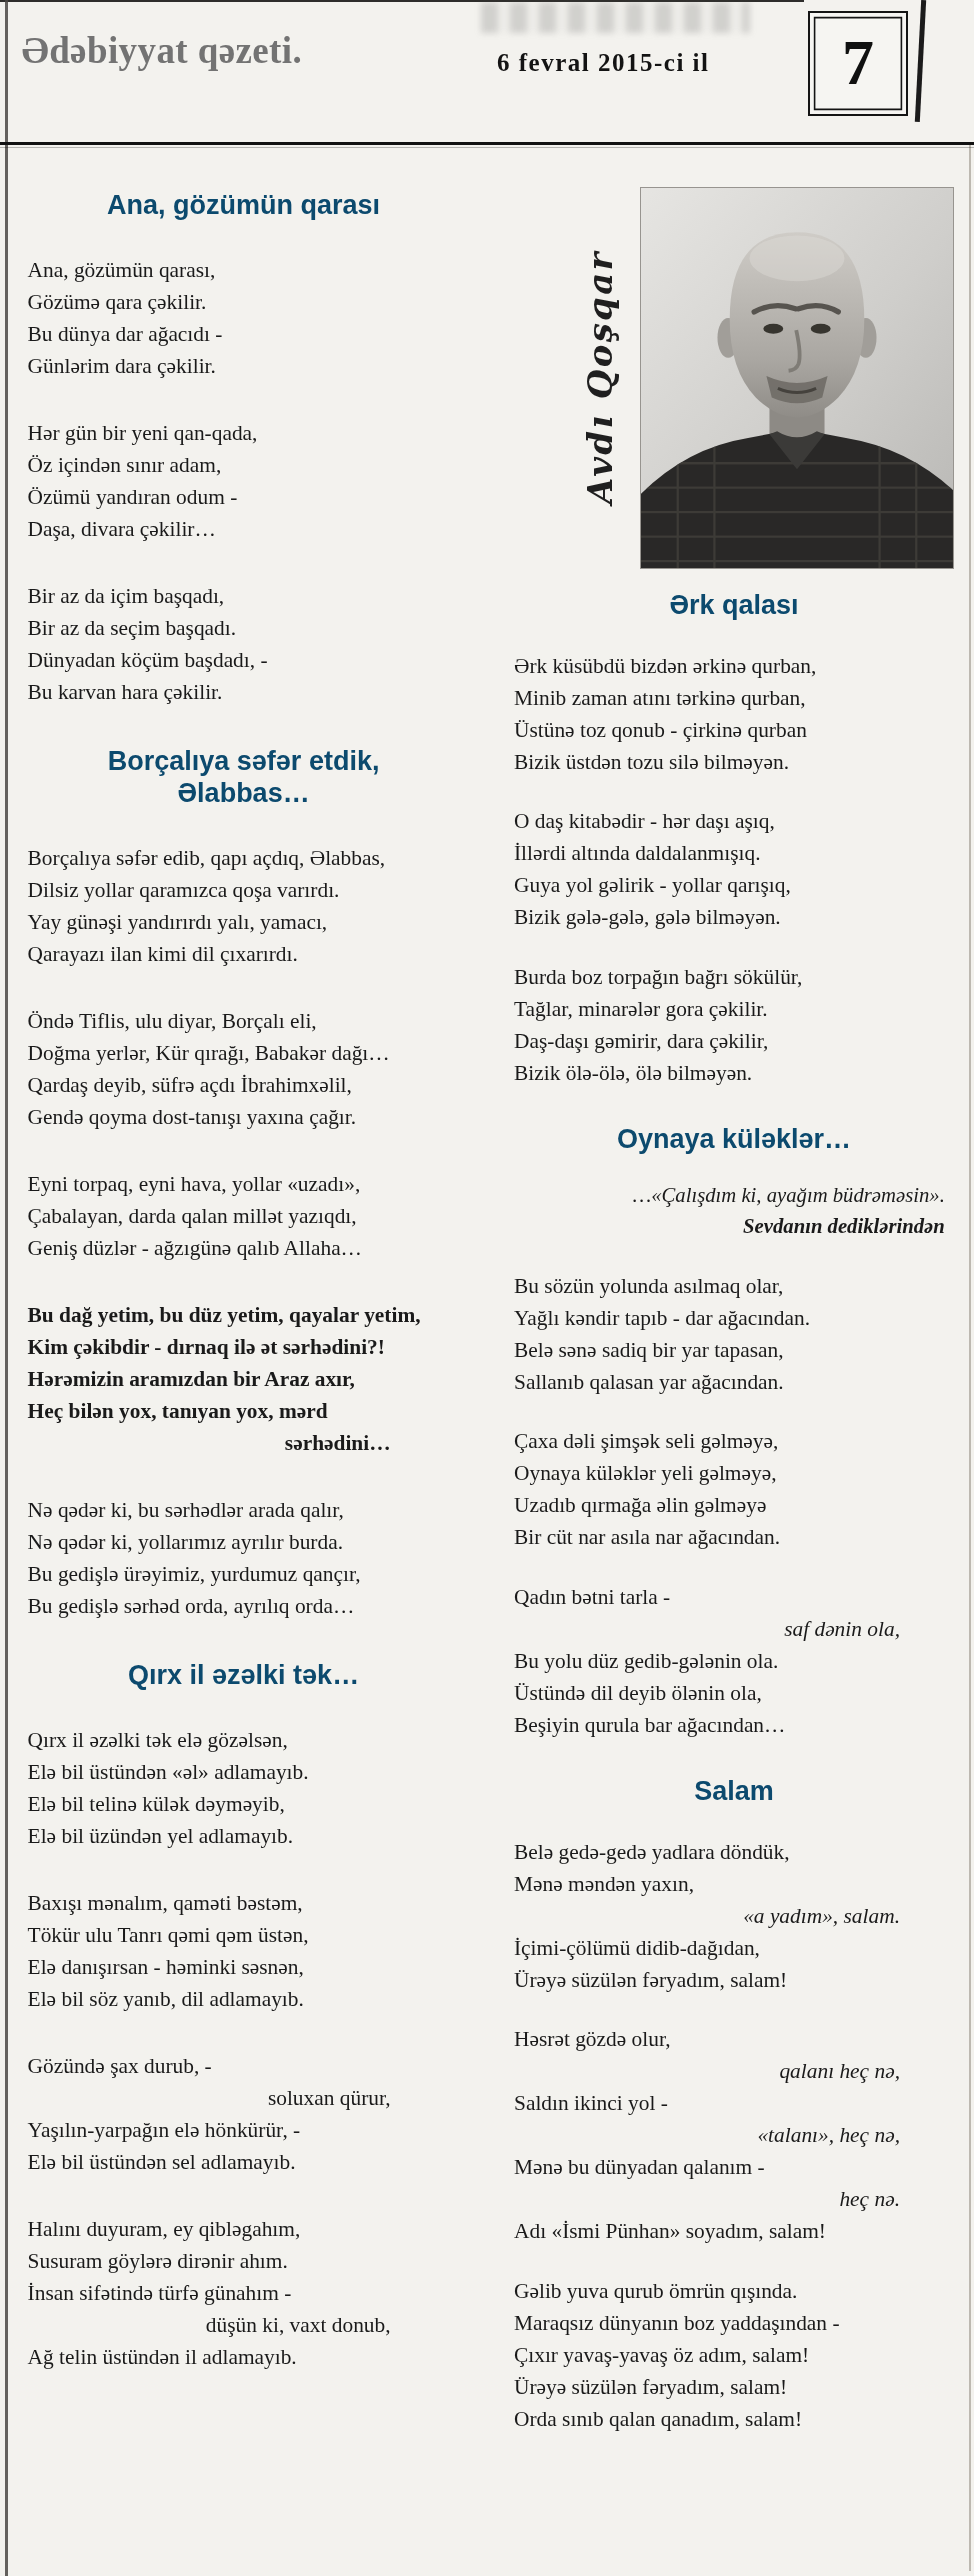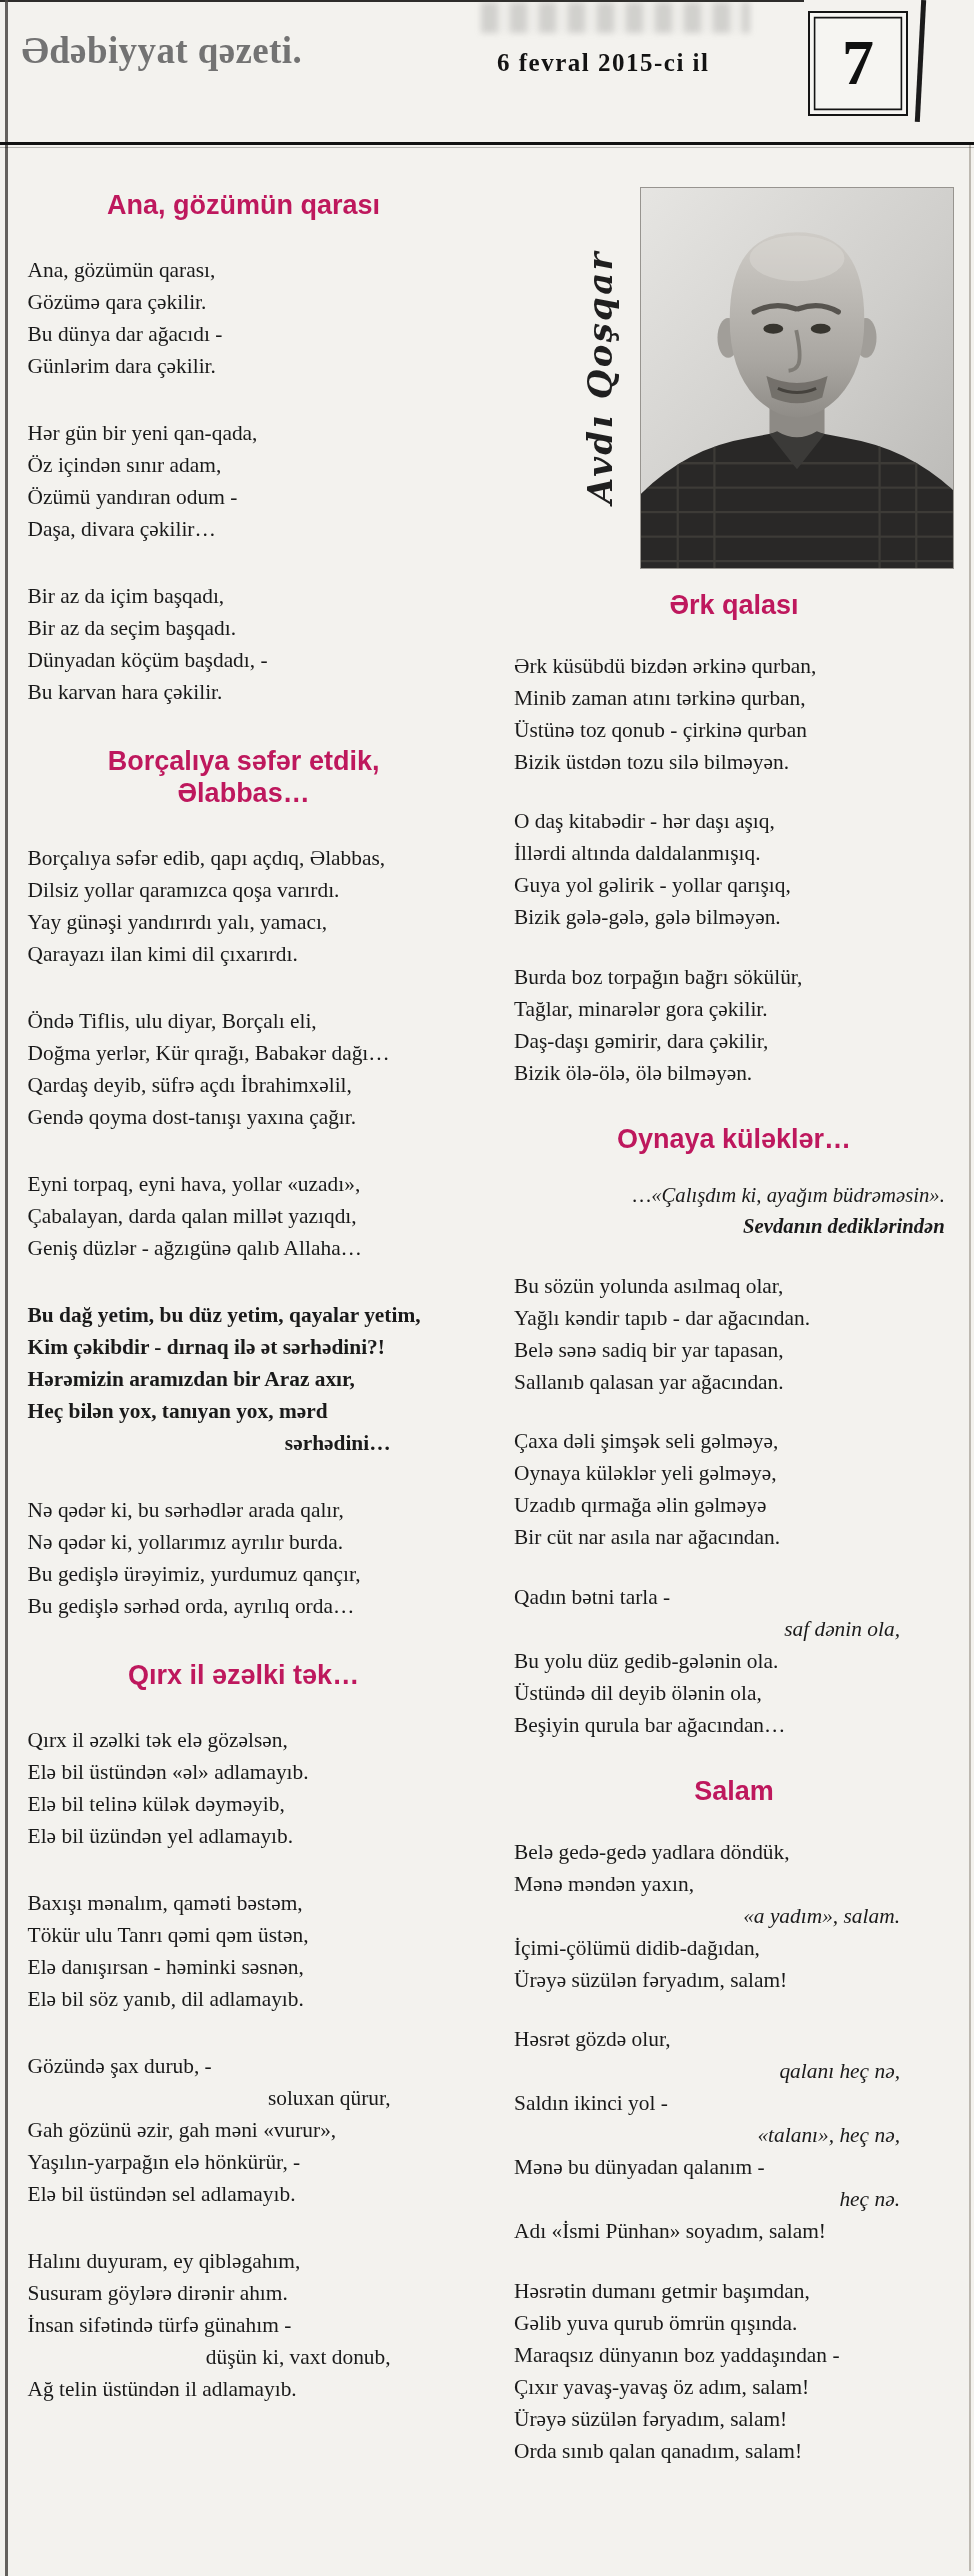--- a/index.html
+++ b/index.html
@@ -52,21 +52,21 @@
   
   .content { position: absolute; top: 0; left: 0; width: 100%; }
   .col { position: absolute; }
   .col-left  { left: 27.6px;  top: 184px; width: 432px; }
   .col-right { left: 514px; top: 184px; width: 440px; }
 
   
   .poem-title {
     font-family: "Liberation Sans", sans-serif;
     font-weight: bold; font-size: 27px; line-height: 1.22;
-    text-align: center; color: #be185d;
+    text-align: center; color: #0c4a6e;
     max-width: 367px; margin: 37px auto 32px;
   }
   .col-right .poem-title { margin: 34px auto 27.6px; }
   .col .poem:first-child > .poem-title { margin-top: 4.6px; }
   .poems .poem:first-child > .poem-title { margin-top: 9.2px; }
 
   .line { font-size: 21.4px; line-height: 32px; color: #1a1a1a; }
   .line.right { text-align: right; }
   .col-left  .line.right { padding-right: 69px; }
   .col-right .line.right { padding-right: 54px; font-style: italic; }
@@ -185,21 +185,20 @@
           </div>
           <div class="stanza">
             <div class="line">Baxışı mənalım, qaməti bəstəm,</div>
             <div class="line">Tökür ulu Tanrı qəmi qəm üstən,</div>
             <div class="line">Elə danışırsan - həminki səsnən,</div>
             <div class="line">Elə bil söz yanıb, dil adlamayıb.</div>
           </div>
           <div class="stanza">
             <div class="line">Gözündə şax durub, -</div>
             <div class="line right">soluxan qürur,</div>
-            <div class="line">Gah gözünü əzir, gah məni «vurur»,</div>
             <div class="line">Yaşılın-yarpağın elə hönkürür, -</div>
             <div class="line">Elə bil üstündən sel adlamayıb.</div>
           </div>
           <div class="stanza">
             <div class="line">Halını duyuram, ey qibləgahım,</div>
             <div class="line">Susuram göylərə dirənir ahım.</div>
             <div class="line">İnsan sifətində türfə günahım -</div>
             <div class="line right">düşün ki, vaxt donub,</div>
             <div class="line">Ağ telin üstündən il adlamayıb.</div>
           </div>
@@ -315,21 +314,20 @@
             <div class="stanza">
               <div class="line">Həsrət gözdə olur,</div>
               <div class="line right">qalanı heç nə,</div>
               <div class="line">Saldın ikinci yol -</div>
               <div class="line right">«talanı», heç nə,</div>
               <div class="line">Mənə bu dünyadan qalanım -</div>
               <div class="line right">heç nə.</div>
               <div class="line">Adı «İsmi Pünhan» soyadım, salam!</div>
             </div>
             <div class="stanza">
-              <div class="line">Həsrətin dumanı getmir başımdan,</div>
               <div class="line">Gəlib yuva qurub ömrün qışında.</div>
               <div class="line">Maraqsız dünyanın boz yaddaşından -</div>
               <div class="line">Çıxır yavaş-yavaş öz adım, salam!</div>
               <div class="line">Ürəyə süzülən fəryadım, salam!</div>
               <div class="line">Orda sınıb qalan qanadım, salam!</div>
             </div>
           </article>
         </div>
     </section>
 

